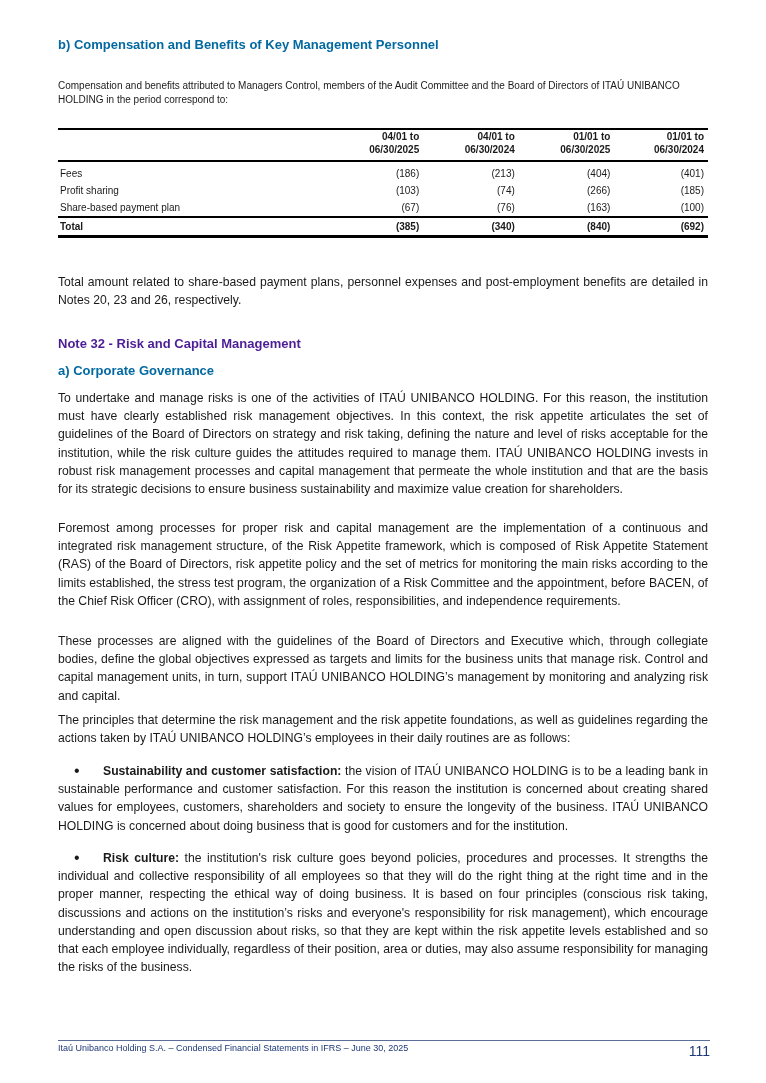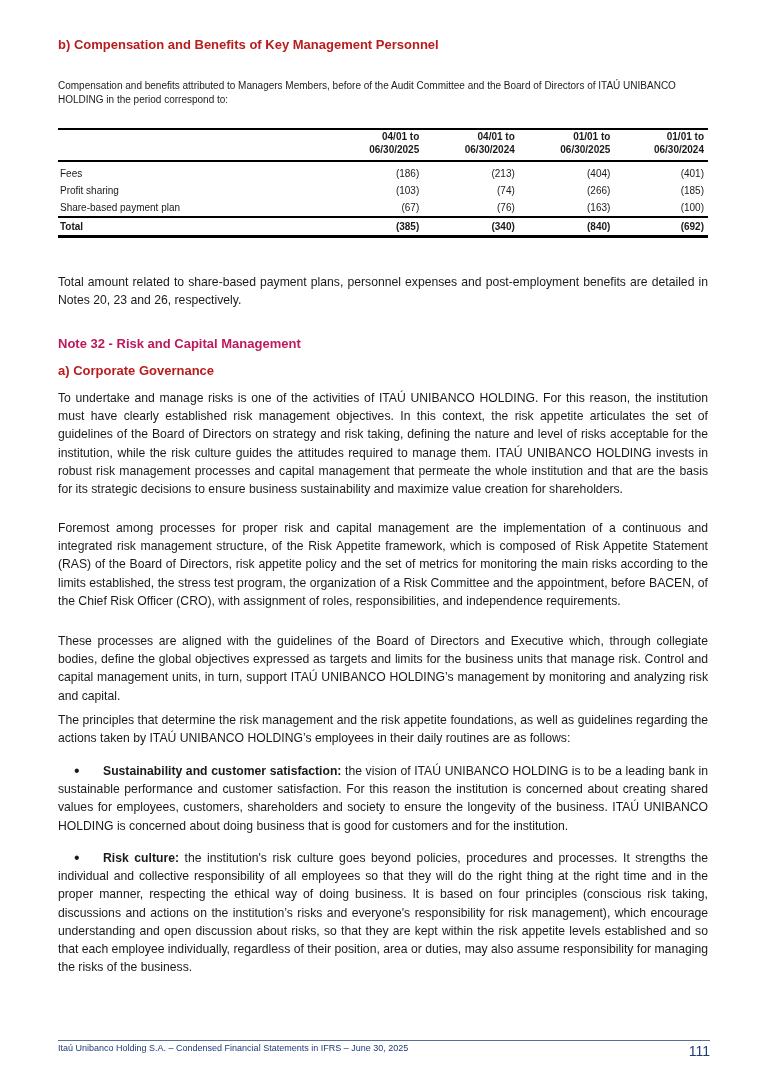--- a/index.html
+++ b/index.html
@@ -1,19 +1,19 @@
 <!DOCTYPE html>
 <html><head>
 <meta charset="utf-8">
 <style>
   html, body { margin:0; padding:0; background:#ffffff; }
   body { width:766px; height:1083px; position:relative; overflow:hidden; font-family:"Liberation Sans", sans-serif; color:#1a1a1a; }
   .page { position:absolute; left:58px; top:0; width:650px; }
-  .h-orange { color:#b91c1c; font-weight:bold; font-size:13px; }
-  .h-navy { color:#be185d; font-weight:bold; font-size:13px; }
+  .h-orange { color:#0369a1; font-weight:bold; font-size:13px; }
+  .h-navy { color:#4c1d95; font-weight:bold; font-size:13px; }
   .small { font-size:10px; line-height:14px; }
   .body-text { font-size:12.2px; line-height:18.2px; text-align:justify; margin:0; }
   table.comp { width:650px; border-collapse:collapse; font-size:10px; }
   table.comp th { font-weight:bold; text-align:right; padding:0 4px 4px 0; line-height:13px; vertical-align:middle; }
   table.comp td { padding:2px 4px 2px 0; height:13px; line-height:13px; }
   table.comp td.lbl { text-align:left; padding-left:2px; }
   table.comp td.num { text-align:right; }
   table.comp tr.hdr { border-top:2px solid #000; border-bottom:2px solid #000; }
   table.comp tr.total { border-top:2px solid #000; border-bottom:3px solid #000; font-weight:bold; }
   .bullet { position:relative; padding-left:0; }
@@ -22,21 +22,21 @@
   .footer { position:absolute; left:58px; top:1040px; width:652px; border-top:1px solid #5a6f95; padding-top:2px; font-size:9px; color:#1f3a78; display:flex; justify-content:space-between;text-align:center; }
   .footer .pg { font-size:14px; }
 </style>
 </head>
 <body>
 
 <div class="page">
 
   <div class="h-orange" style="position:absolute; top:37px; left:0;">b) Compensation and Benefits of Key Management Personnel</div>
 
-  <div class="small" style="position:absolute; top:79px; left:0; width:650px;">Compensation and benefits attributed to Managers Members, before of the Audit Committee and the Board of Directors of ITAÚ UNIBANCO HOLDING in the period correspond to:</div>
+  <div class="small" style="position:absolute; top:79px; left:0; width:650px;">Compensation and benefits attributed to Managers Control, members of the Audit Committee and the Board of Directors of ITAÚ UNIBANCO HOLDING in the period correspond to:</div>
 
   <table class="comp" style="position:absolute; top:128px; left:0;">
     <tbody>
         <tr class="hdr">
       <th style="width:280px;"></th>
       <th style="width:80px;"><span>04/01 to</span><br><span>06/30/2025</span></th>
       <th style="width:92px;"><span>04/01 to</span><br><span>06/30/2024</span></th>
       <th style="width:92px;"><span>01/01 to</span><br><span>06/30/2025</span></th>
       <th style="width:90px;"><span>01/01 to</span><br><span>06/30/2024</span></th>
     </tr>

